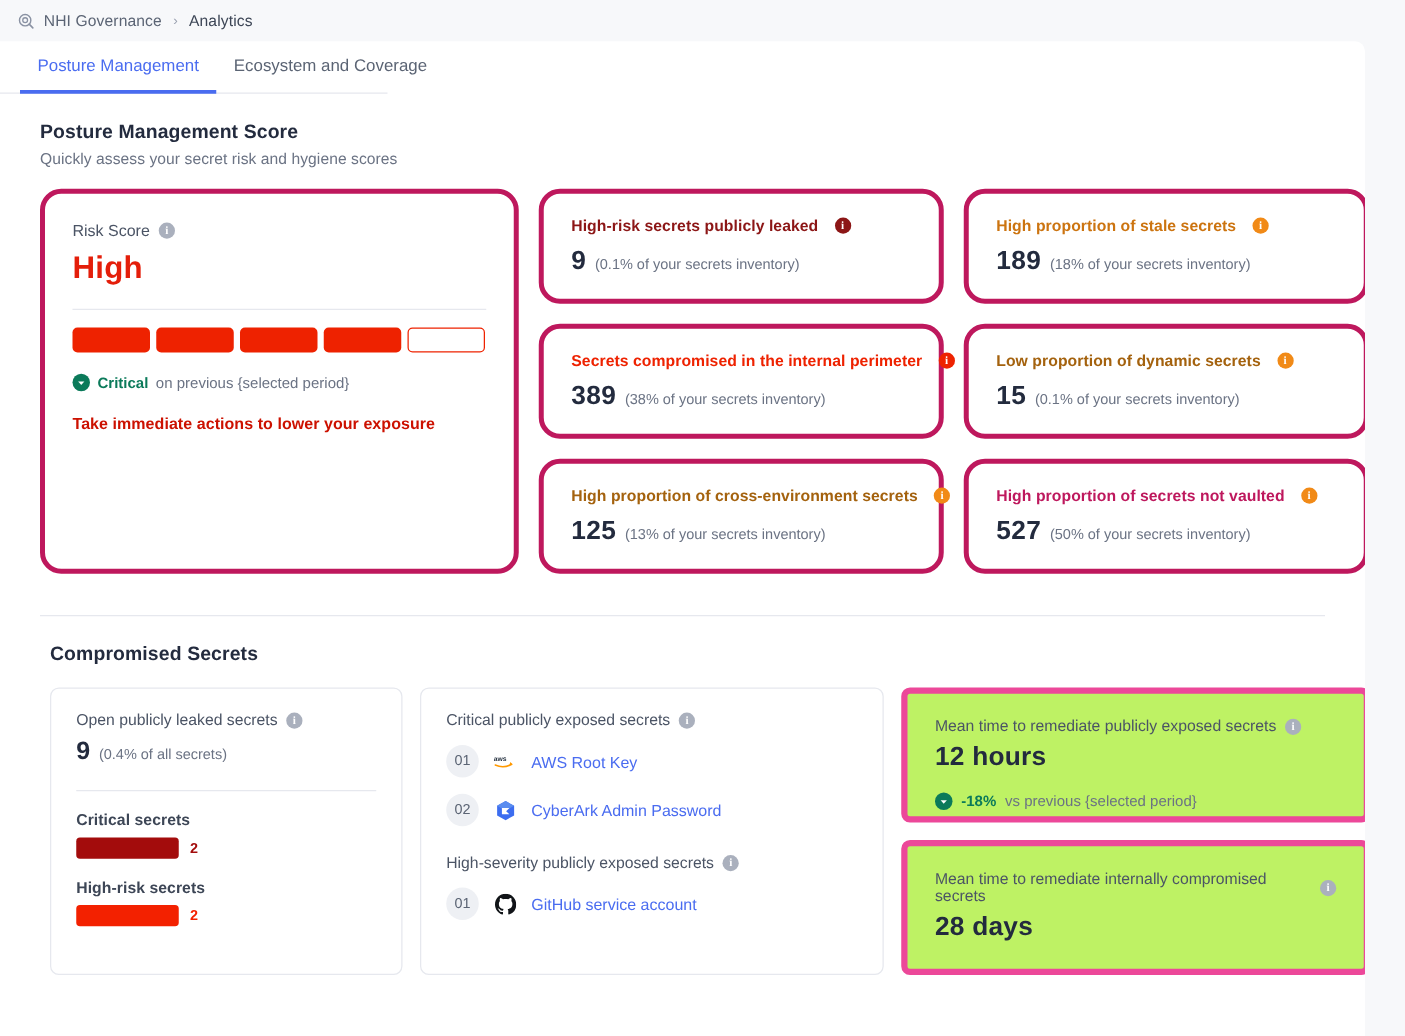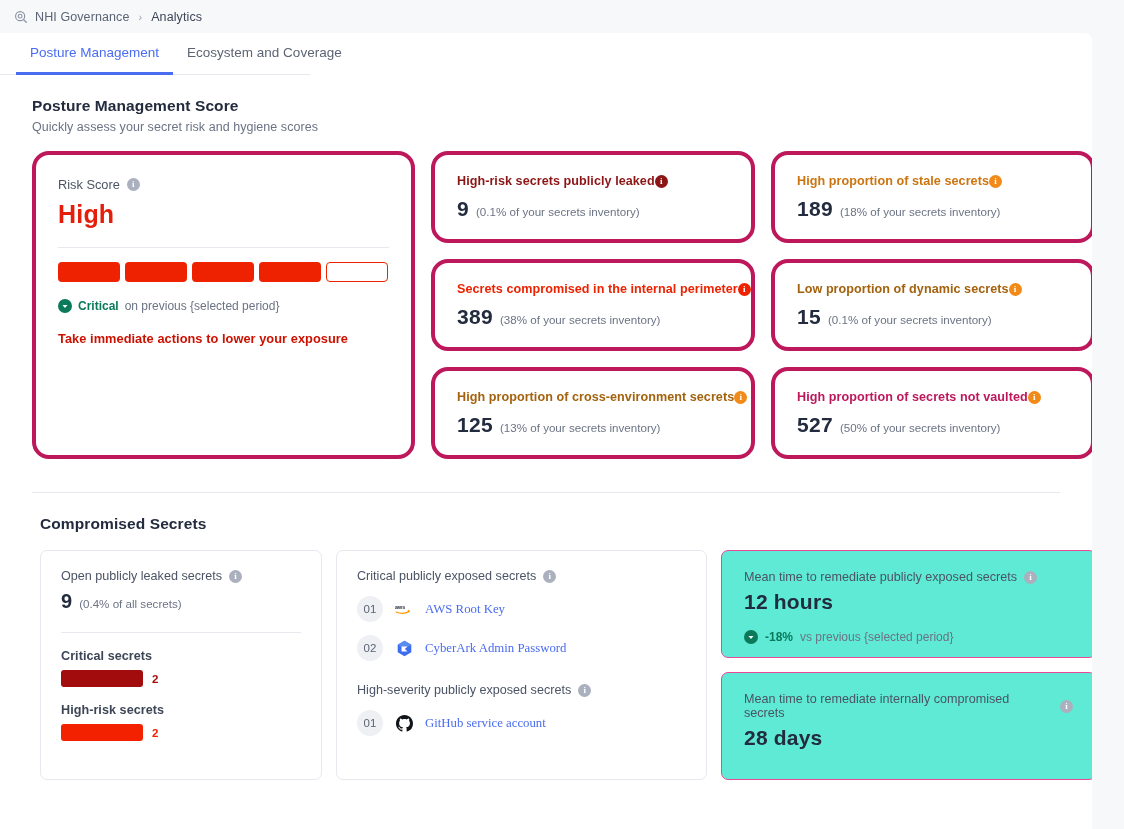--- a/index.html
+++ b/index.html
@@ -89,21 +89,21 @@
   .meter { display:flex; gap:5px; }
   .seg { width:62px; height:20px; border-radius:4px; background:#ee2200; }
   .seg.empty { background:#ffffff; border:1.6px solid #ee2200; }
   .risk-trend { display:flex; align-items:center; gap:6px; margin-top:17px; font-size:12px;}
   .trend-word { color:#0b7a5a; font-weight:bold; font-size:12px;}
   .trend-rest { color:#6b7384; font-size:12px;}
   .risk-cta { margin-top:18px; font-size:12.8px; font-weight:bold; color:#cc1100; letter-spacing:.05px;}
 
   
   .metric-card { padding: 19px 22px; height: 92px; }
-  .metric-title-row { display:flex; align-items:flex-end; gap:0; }
+  .metric-title-row { display:flex; align-items:flex-start; gap:13px; }
   .metric-title { font-size:12.6px; font-weight:bold; letter-spacing:.05px; white-space:nowrap;}
   .metric-num-row { display:flex; align-items:baseline; gap:7px; margin-top:9px; }
   .metric-num { font-size:21px; font-weight:bold; color:#232b3e; letter-spacing:.3px;}
   .metric-sub { font-size:11.6px; color:#6b7384; }
 
   
   .info {
     width:13px; height:13px; border-radius:50%;
     display:inline-flex; align-items:center; justify-content:center;
     color:#fff; font-size:9px; font-weight:bold; font-family:"Liberation Serif", serif;
@@ -140,24 +140,24 @@
   .list-heading-row { display:flex; align-items:center; gap:7px; }
   .list-heading { font-size:12.6px; color:#4b5465;}
   .lrow { display:flex; align-items:center; gap:12px; margin-top:13px; }
   .lnum {
     width:26px; height:26px; border-radius:50%;
     background:#eef0f4; color:#5b6474;
     display:flex; align-items:center; justify-content:center;
     font-size:11.5px; flex:none;
   }
   .licon { width:18px; height:18px; display:flex; align-items:center; justify-content:center; flex:none;}
-  .lname { font-size:12.8px; color:#4a6cf0; cursor:pointer;font-family:Liberation Serif, serif; }
-
-  
-  .mtt-card { background:#5eead4; border:1px solid #ec4899; border-radius:7px; padding:19px 22px; }
+  .lname { font-size:12.8px; color:#4a6cf0; cursor:pointer; }
+
+  
+  .mtt-card { background:#bef264; border:5px solid #ec4899; border-radius:7px; padding:19px 22px; }
   .mtt-big { font-size:21px; font-weight:bold; color:#232b3e; margin-top:6px; letter-spacing:.2px;}
   .mtt-trend { display:flex; align-items:center; gap:7px; margin-top:16px;}
   .delta { font-size:12px; font-weight:bold; color:#0b7a5a;}
   .delta-rest { font-size:12px; color:#6b7384;}
 
   .arrow-circle {
     width:14px; height:14px; border-radius:50%; background:#0b7a5a;
     display:flex; align-items:center; justify-content:center; flex:none;
   }
 </style>

